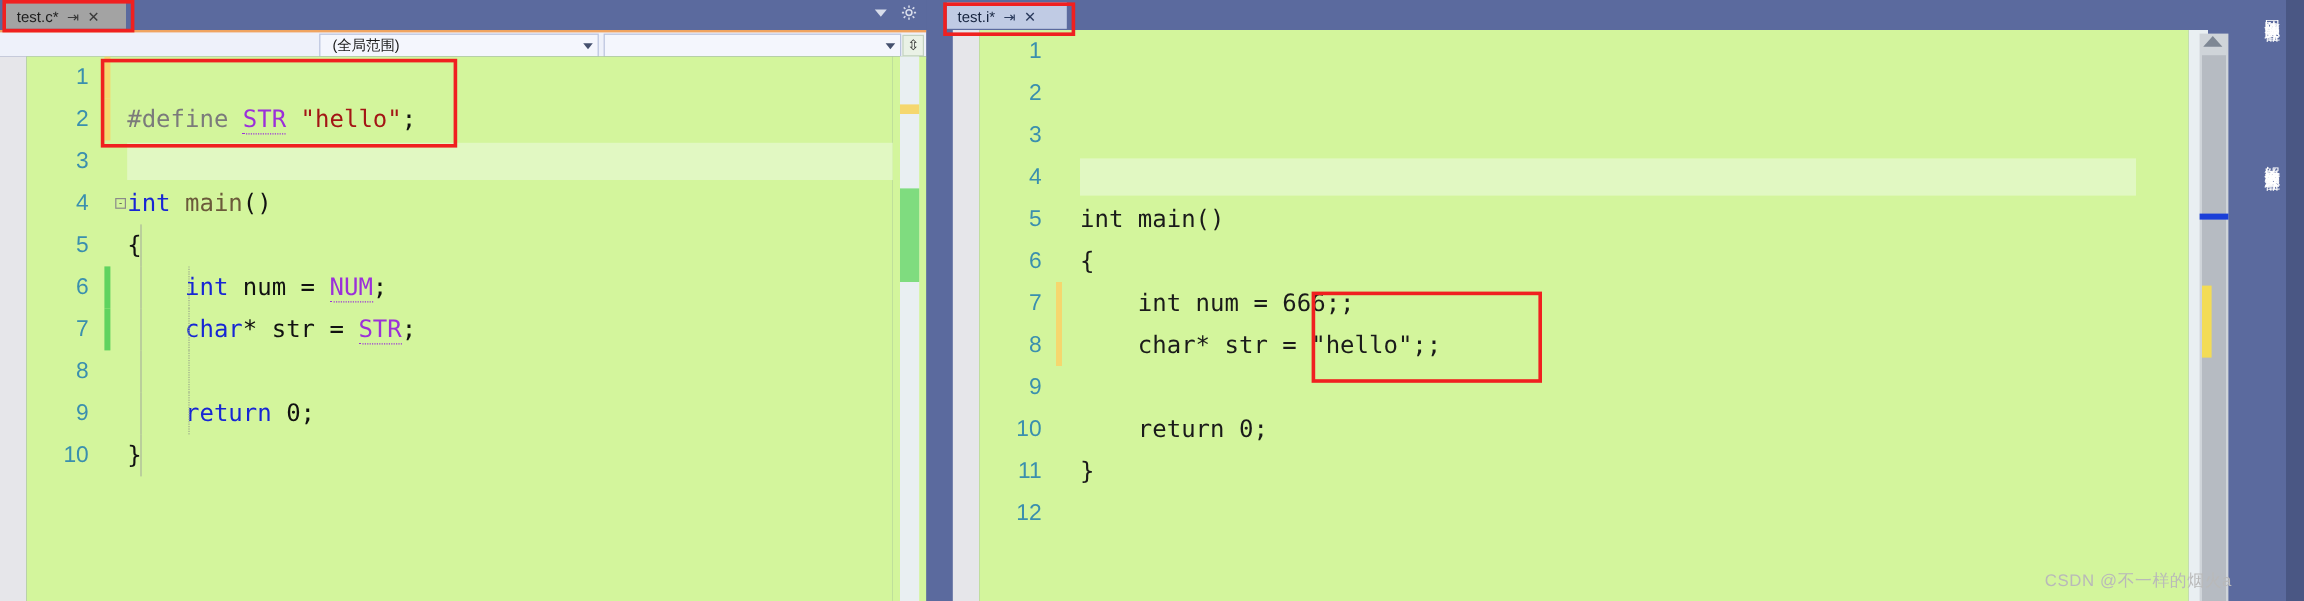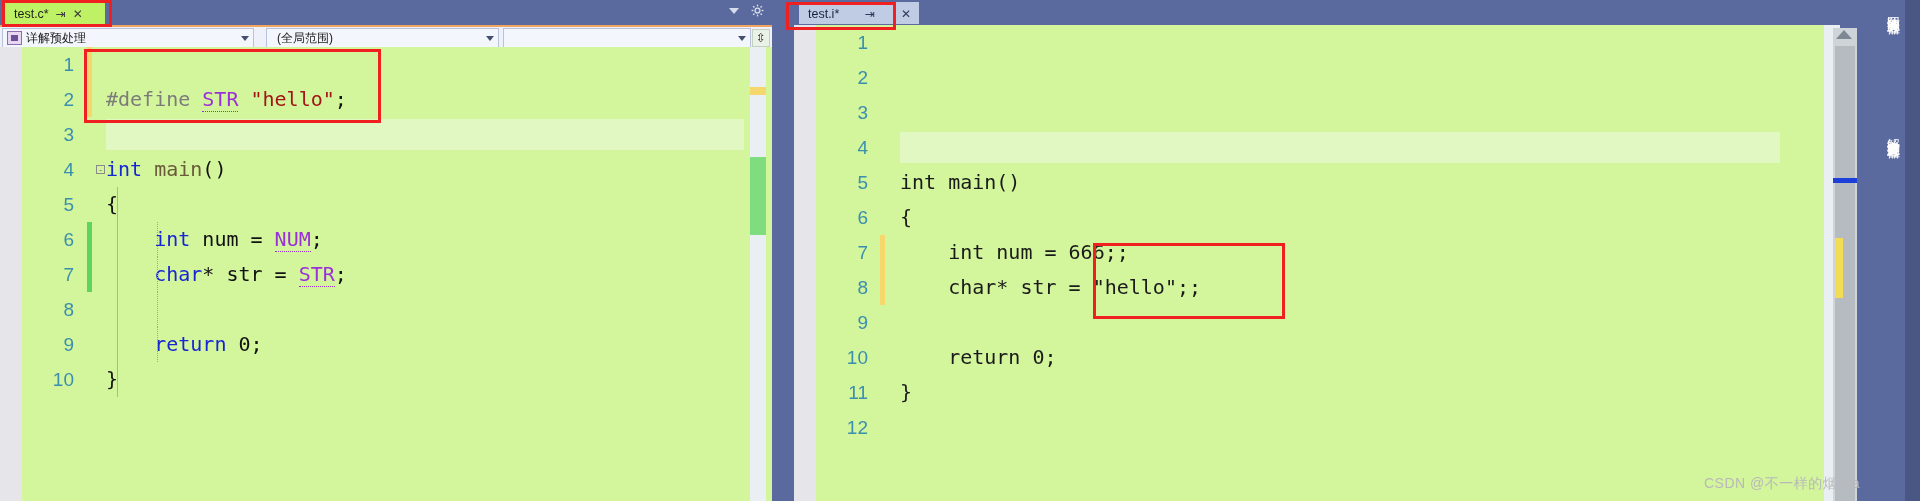--- a/index.html
+++ b/index.html
@@ -16,21 +16,21 @@
   #left-pane{position:absolute;left:0;top:0;width:772px;height:501px;background:#5b6a9e;}
 
   .tabstrip{position:absolute;left:0;top:0;width:100%;height:25px;background:#5b6a9e;}
   .tab{
     position:absolute;display:flex;align-items:center;gap:7px;
     height:22px;padding:0 8px 0 9px;top:2px;
     font-size:12.5px;color:#1e1e1e;
     border-top:1px solid transparent;
     box-sizing:border-box;
   }
-  .tab.active{background:#bef264;color:#1e1e1e;}
+  .tab.active{background:#a3a3a3;color:#1e1e1e;}
   .tab .pin,.tab .close{font-size:12px;color:#3a3a3a;line-height:1;}
   .tab .close{font-weight:bold;}
   #tab-testc{left:5px;width:100px;}
 
   .tab-right-ctl{position:absolute;right:8px;top:4px;display:flex;align-items:center;gap:12px;color:#cfd5e8;font-size:11px;}
   .caret{width:0;height:0;border-left:5px solid transparent;border-right:5px solid transparent;border-top:6px solid #d8ddeb;}
   .gear{width:13px;height:13px;}
 
   
   .navbar{position:absolute;left:0;top:25px;width:772px;height:22px;background:#eef1fa;border-top:2px solid #f0a460;}
@@ -77,21 +77,21 @@
   .kw-plain{color:#111;}
 
   
   #left-scroll{position:absolute;left:744px;top:0;width:28px;height:454px;background:#d3f59c;}
   #left-scroll .track{position:absolute;left:6px;top:0;width:16px;height:100%;background:#e9eff2;}
   #left-scroll .thumb{position:absolute;left:6px;width:16px;background:#7fdc7f;}
   #left-scroll .marker-y{position:absolute;left:6px;width:16px;height:8px;background:#f5d76e;}
 
   
   #right-pane{position:absolute;left:780px;top:0;width:1080px;height:501px;background:#5b6a9e;}
-  #tab-testi{left:19px;width:120px;background:#c0cbe4;color:#16243f;justify-content:space-between;}
+  #tab-testi{left:9px;width:100px;background:#c0cbe4;color:#16243f;}
   #tab-testi .pin,#tab-testi .close{color:#2a3a5c;}
 
   #right-editor{position:absolute;left:0;top:25px;width:1080px;height:476px;background:#5b6a9e;}
   #right-gutterstrip{position:absolute;left:14px;top:0;width:22px;height:100%;background:#e6e6ea;}
   #right-code{position:absolute;left:36px;top:0;width:1008px;height:100%;background:#d3f59c;overflow:hidden;}
   #right-code .lnum{width:62px;}
   #right-code .ctext{padding-left:22px;}
 
   #right-scroll{position:absolute;left:1044px;top:0;width:16px;height:476px;background:#e9eff2;}
 
@@ -154,25 +154,20 @@
             <line x1="2.6" y1="2.6" x2="4.3" y2="4.3"></line>
               <line x1="11.7" y1="11.7" x2="13.4" y2="13.4"></line>
             <line x1="13.4" y1="2.6" x2="11.7" y2="4.3"></line>
               <line x1="4.3" y1="11.7" x2="2.6" y2="13.4"></line>
           </g>
         </svg>
       </div>
     </div>
 
     <div class="navbar">
-      <div class="navbox" id="nav-scope">
-        <span class="navicon"></span>
-        <span>详解预处理</span>
-        <span class="ddl"></span>
-      </div>
       <div class="navbox" id="nav-member">
         <span style="padding-left:6px">(全局范围)</span>
         <span class="ddl"></span>
       </div>
       <div class="navbox" id="nav-third">
         <span></span>
         <span class="ddl"></span>
       </div>
       <div class="splitctl">⇳</div>
     </div>

